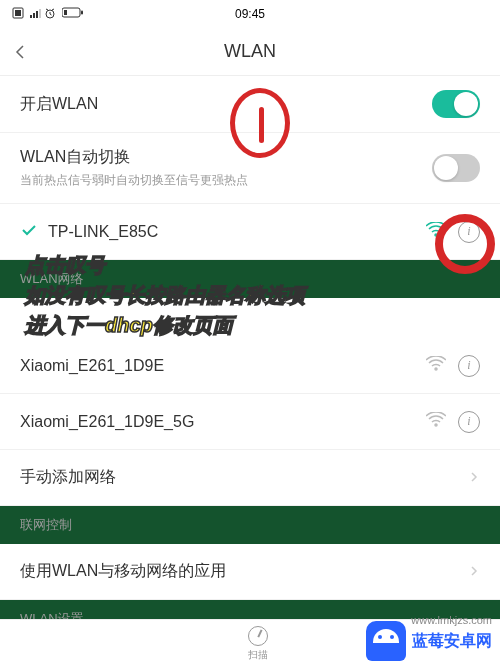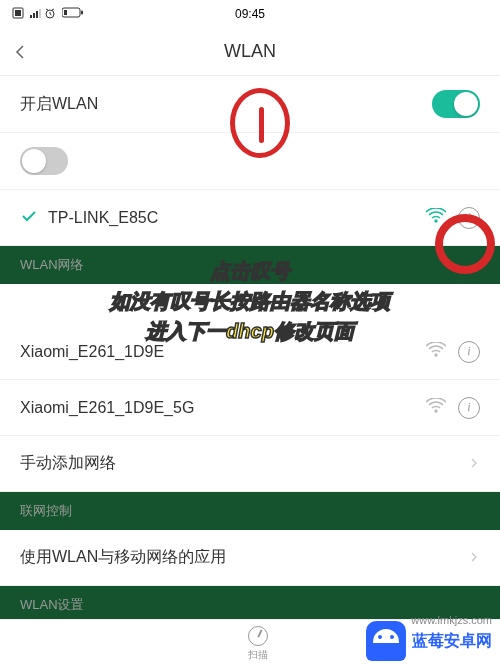--- a/index.html
+++ b/index.html
@@ -34,21 +34,21 @@
     .wifi-strong { color: #1abc9c; }
     .wifi-weak { color: #bbb; }
     .info-btn { width: 22px; height: 22px; border: 1.5px solid #999; border-radius: 50%; display: flex; align-items: center; justify-content: center; color: #999; font-size: 12px; font-style: italic; font-family: serif; }
     .chevron { color: #ccc; }
     
     .annotation-circle { position: absolute; border: 5px solid #d62828; border-radius: 50%; pointer-events: none; }
     .circle1 { width: 60px; height: 70px; top: 88px; left: 230px; }
     .circle1-inner { position: absolute; width: 5px; height: 36px; background: #d62828; top: 14px; left: 24px; border-radius: 3px; }
     .circle2 { width: 60px; height: 60px; top: 214px; left: 435px; border-width: 8px; }
     
-    .annotation-text { position: absolute; top: 250px; left: 50%; transform: translateX(-50%); width: 90%; text-align: center; pointer-events: none; margin-top: 6px; }
+    .annotation-text { position: absolute; top: 250px; left: 50%; transform: translateX(-50%); width: 90%; text-align: left; pointer-events: none; }
     .annotation-text div { font-size: 20px; font-weight: bold; font-style: italic; color: #ffeb3b; -webkit-text-stroke: 1.5px #333; text-stroke: 1.5px #333; line-height: 1.5; }
     
     .watermark-url { position: absolute; bottom: 41px; right: 8px; font-size: 11px; color: #888; }
     .watermark-logo { position: absolute; bottom: 6px; right: 8px; display: flex; align-items: center; gap: 6px; }
     .logo-android { width: 40px; height: 40px; background: #2962ff; border-radius: 10px 10px 6px 6px; position: relative; }
     .logo-android::before { content: ''; position: absolute; width: 26px; height: 14px; background: #fff; border-radius: 13px 13px 0 0; top: 8px; left: 7px; }
     .logo-android::after { content: ''; position: absolute; width: 4px; height: 4px; background: #2962ff; border-radius: 50%; top: 14px; left: 12px; box-shadow: 12px 0 0 #2962ff; }
     .logo-text { font-size: 16px; font-weight: bold; color: #2962ff; }
     
     .bottom-scan { position: absolute; bottom: 0; left: 0; right: 0; height: 48px; background: #fff; border-top: 1px solid #eee; display: flex; flex-direction: column; align-items: center; justify-content: center; gap: 2px; padding-left: 16px; }
@@ -106,20 +106,24 @@
 
 <div class="list">
   <div class="row">
     <div class="row-content">
       <div class="row-title">开启WLAN</div>
     </div>
     <div class="toggle toggle-on"></div>
   </div>
 
   <div class="row">
+    <div class="row-content">
+      <div class="row-title">WLAN自动切换</div>
+      <div class="row-sub">当前热点信号弱时自动切换至信号更强热点</div>
+    </div>
     <div class="toggle toggle-off"></div>
   </div>
 
   <div class="row">
     <span class="check-icon">
       <svg width="18" height="18" viewBox="0 0 18 18">
           <path d="M3 9l4 4 8-8" stroke="#1abc9c" stroke-width="2" fill="none"></path>
         </svg>
     </span>
     <div class="row-content">

